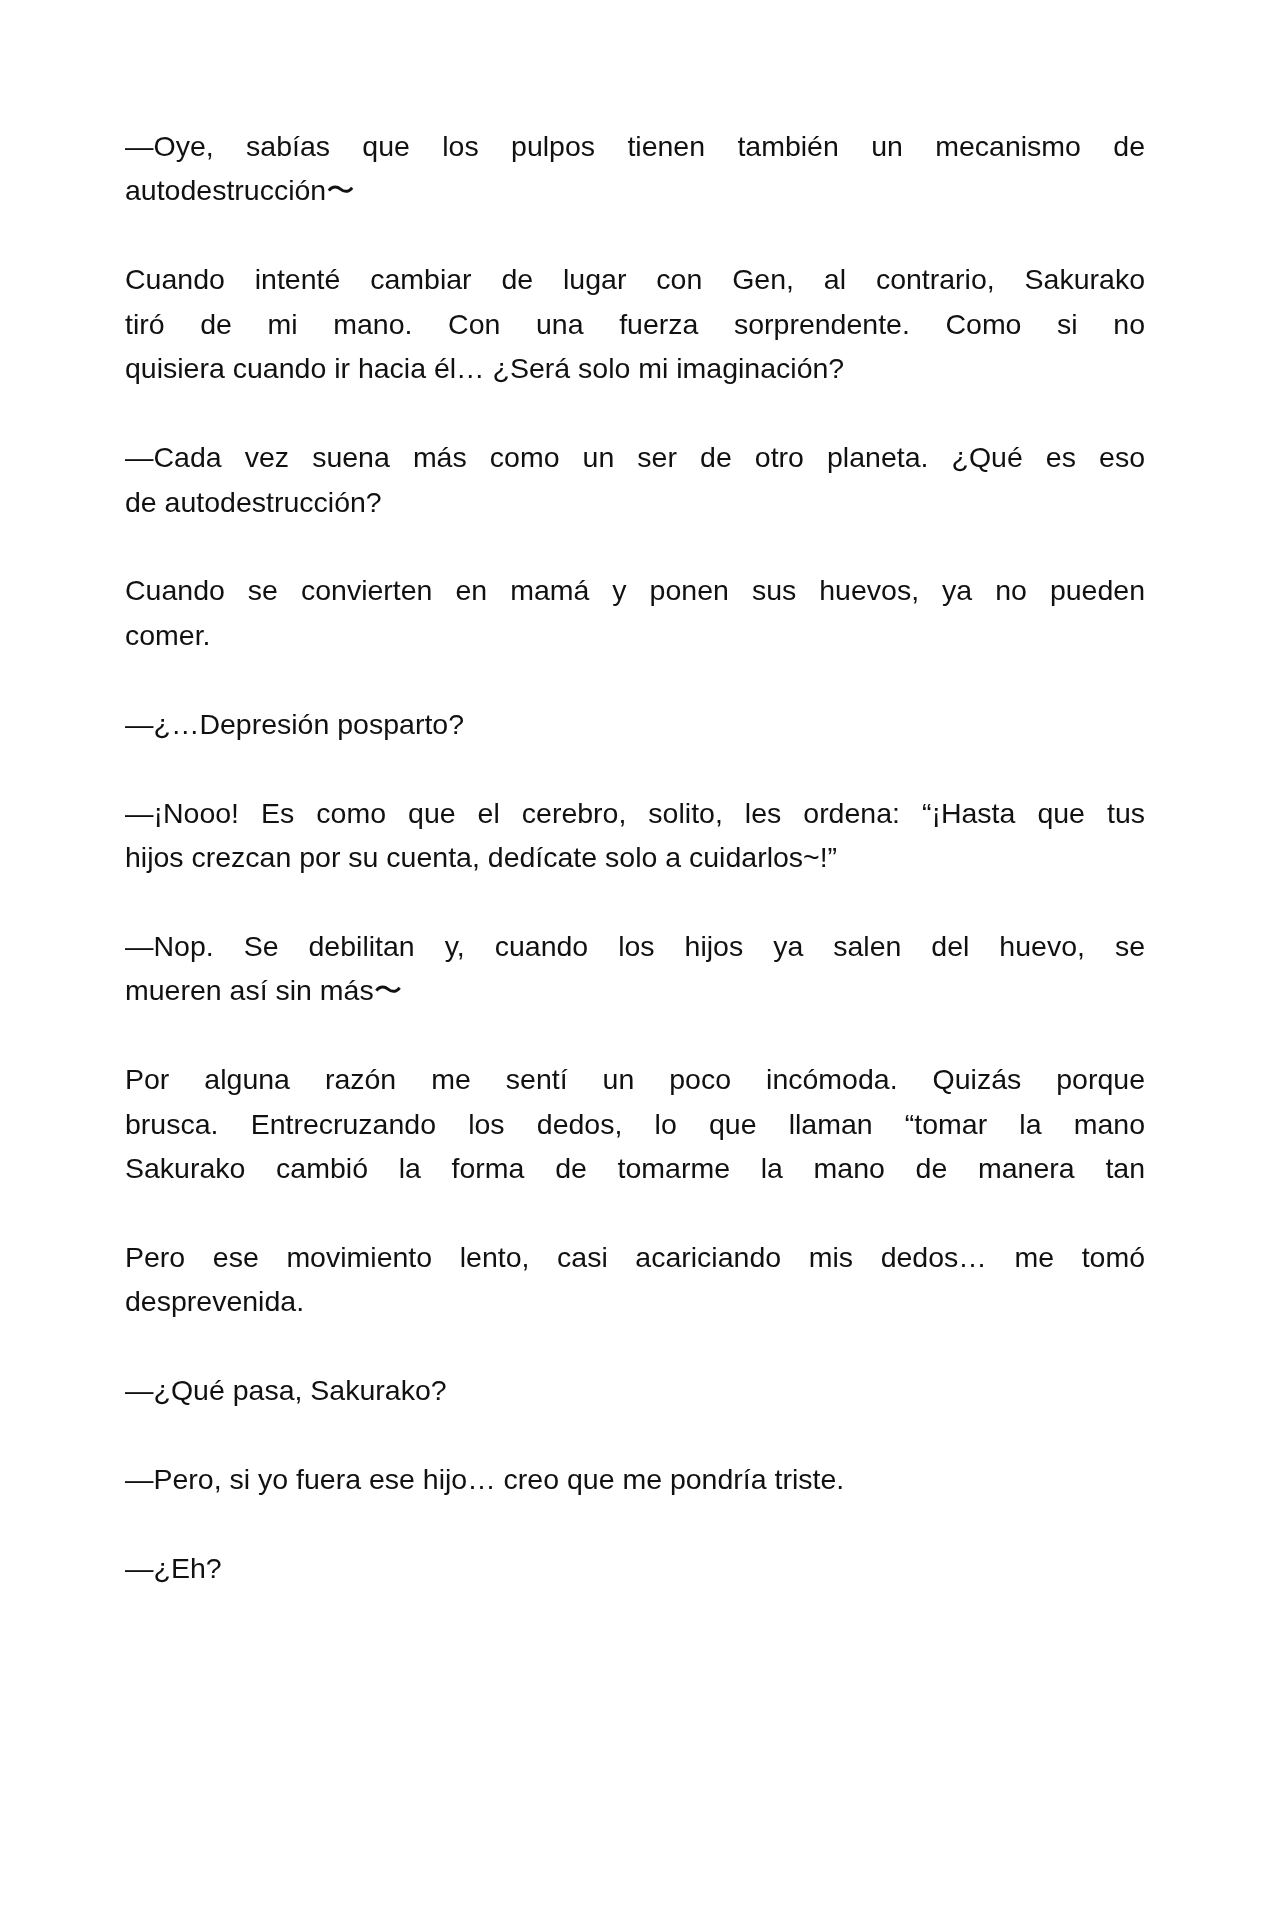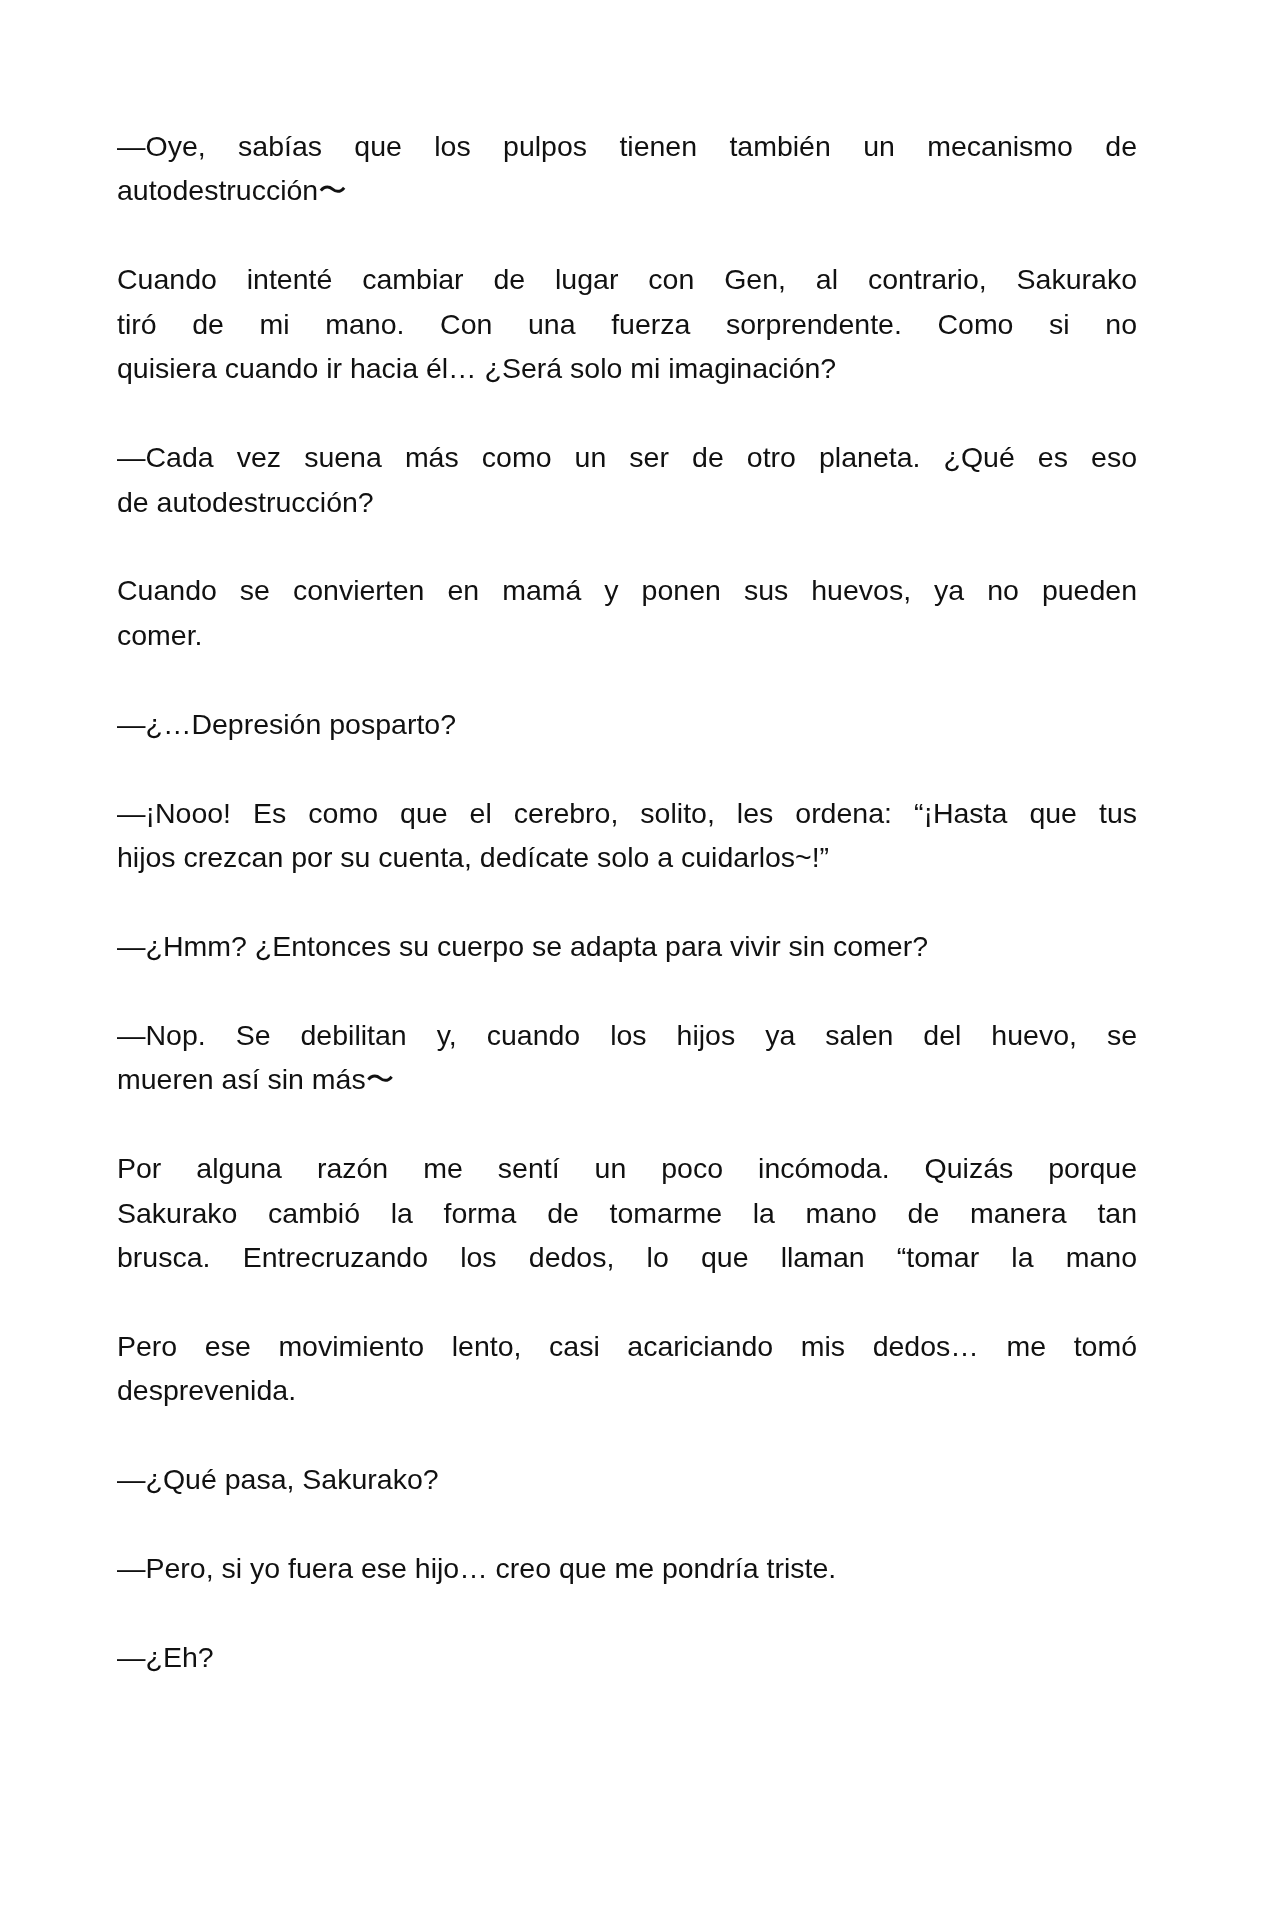--- a/index.html
+++ b/index.html
@@ -8,21 +8,21 @@
       background: #ffffff;
     }
     body {
       width: 1280px;
       height: 1920px;
       position: relative;
       overflow: hidden;
     }
     .page {
       position: absolute;
-      left: 117px;
+      left: 125px;
       top: 124px;
       width: 1020px;
       font-family: "Liberation Sans", sans-serif;
       font-size: 28.5px;
       line-height: 44.44px;
       color: #111111;
     }
     .para {
       margin: 0 0 44.44px 0;
     }
@@ -61,30 +61,27 @@
     <span class="line">comer.</span>
   </p>
   <p class="para">
     <span class="line">—¿…Depresión posparto?</span>
   </p>
   <p class="para">
     <span class="line justify">—¡Nooo! Es como que el cerebro, solito, les ordena: “¡Hasta que tus</span>
     <span class="line">hijos crezcan por su cuenta, dedícate solo a cuidarlos~!”</span>
   </p>
   <p class="para">
-    <span class="line">—¿Hmm? ¿Entonces su cuerpo se adapta para vivir sin comer?</span>
-  </p>
-  <p class="para">
     <span class="line justify">—Nop. Se debilitan y, cuando los hijos ya salen del huevo, se</span>
     <span class="line">mueren así sin más〜</span>
   </p>
   <p class="para">
     <span class="line justify">Por alguna razón me sentí un poco incómoda. Quizás porque</span>
+    <span class="line justify">brusca. Entrecruzando los dedos, lo que llaman “tomar la mano</span>
     <span class="line justify">Sakurako cambió la forma de tomarme la mano de manera tan</span>
-    <span class="line justify">brusca. Entrecruzando los dedos, lo que llaman “tomar la mano</span>
   </p>
   <p class="para">
     <span class="line justify">Pero ese movimiento lento, casi acariciando mis dedos… me tomó</span>
     <span class="line">desprevenida.</span>
   </p>
   <p class="para">
     <span class="line">—¿Qué pasa, Sakurako?</span>
   </p>
   <p class="para">
     <span class="line">—Pero, si yo fuera ese hijo… creo que me pondría triste.</span>

